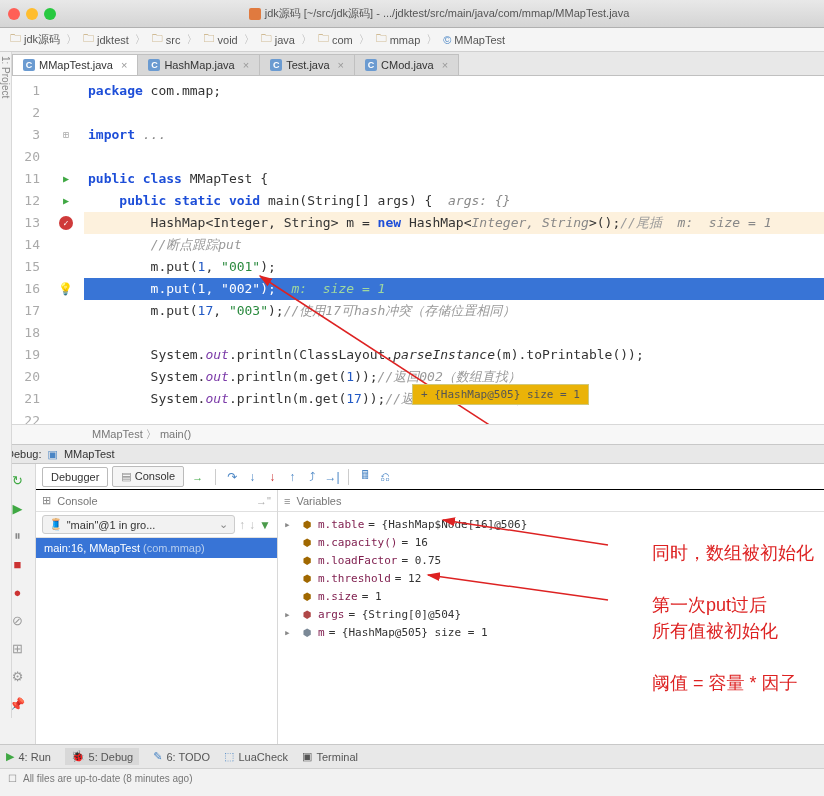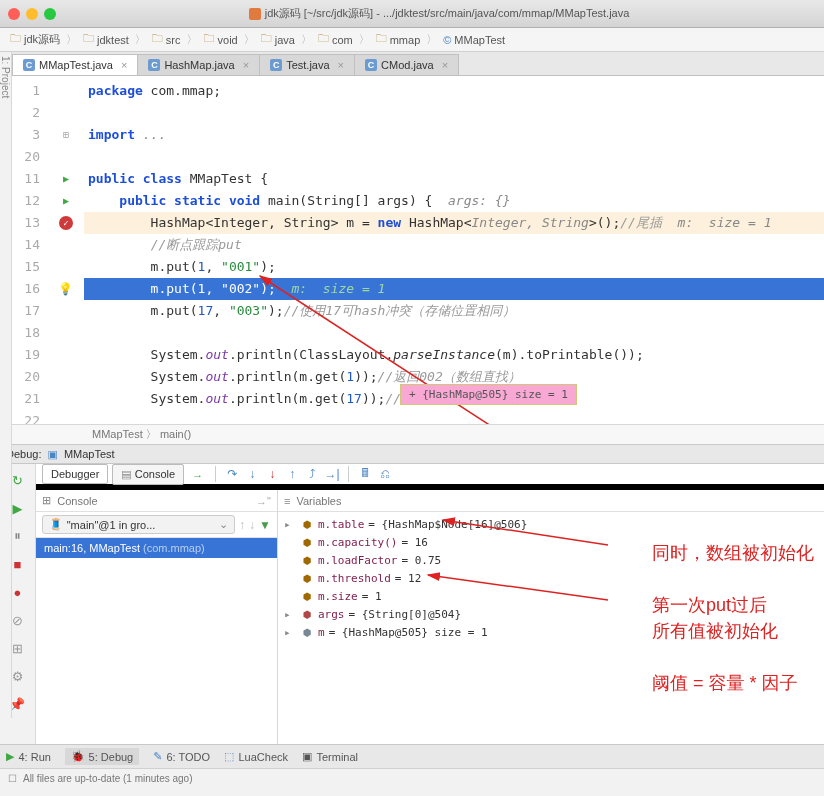--- a/index.html
+++ b/index.html
@@ -33,28 +33,28 @@
 .line-hint{background:#fdf1dd}
 .kw{color:#1d4ed8;font-weight:bold}
 .str{color:#2a8a3e}
 .cmt{color:#999;font-style:italic}
 .num{color:#2159c4}
 .ann{color:#888;font-style:italic}
 .fld{color:#7b3aa8;font-style:italic}
 .run-icon{color:#3fa843;font-size:10px}
 .bp-check{width:14px;height:14px;border-radius:50%;background:#cf3a3a;color:#fff;font-size:9px;text-align:center;line-height:14px}
 .bulb{color:#f5c542;font-size:12px}
-.tooltip{position:absolute;left:388px;top:308px;background:#f9a8d4;border:1px solid #d0c878;padding:3px 8px;font-size:11px;color:#555;font-family:Menlo,monospace;z-index:10}
+.tooltip{position:absolute;left:400px;top:308px;background:#eab308;border:1px solid #d0c878;padding:3px 8px;font-size:11px;color:#555;font-family:Menlo,monospace;z-index:10}
 .nav-bar{height:20px;background:#f7f7f7;border-top:1px solid #d8d8d8;padding:2px 80px;font-size:11px;color:#777}
 .debug-header{height:20px;background:#e8e8e8;border-top:1px solid #c8c8c8;border-bottom:1px solid #c8c8c8;display:flex;align-items:center;padding:0 6px;font-size:11px;gap:6px}
 .debug-panel{display:flex;height:280px;background:#fff}
 .debug-left{width:36px;background:#f2f2f2;border-right:1px solid #d8d8d8;display:flex;flex-direction:column;align-items:center;padding-top:6px;gap:8px}
 .dbg-btn{width:20px;height:20px;display:flex;align-items:center;justify-content:center;font-size:13px}
 .debug-body{flex:1;display:flex;flex-direction:column}
-.debug-tabs{height:26px;display:flex;align-items:center;padding:0 6px;gap:4px;border-bottom:6px solid #000000;font-size:11px}
+.debug-tabs{height:26px;display:flex;align-items:center;padding:0 6px;gap:4px;border-bottom:1px solid #000000;font-size:11px}
 .dbg-tab{padding:3px 8px;border:1px solid #bbb;background:#f5f5f5;border-radius:2px}
 .dbg-tab.active{background:#fff}
 .dbg-spacer{width:1px;height:16px;background:#ccc;margin:0 4px}
 .dbg-ico{width:16px;height:16px;font-size:12px;color:#4b86c5;display:inline-flex;align-items:center;justify-content:center}
 .debug-content{flex:1;display:flex}
 .frames-pane{width:242px;border-right:1px solid #d8d8d8;display:flex;flex-direction:column}
 .pane-head{height:22px;display:flex;align-items:center;padding:0 6px;font-size:11px;color:#777;border-bottom:1px solid #e0e0e0;gap:6px}
 .frames-toolbar{height:26px;display:flex;align-items:center;padding:0 6px;gap:4px;border-bottom:1px solid #e0e0e0}
 .frames-combo{flex:1;background:#f2f2f2;border:1px solid #ccc;border-radius:3px;padding:2px 6px;font-size:11px;display:flex;align-items:center;gap:4px}
 .stack-item{background:#3874d6;color:#fff;padding:4px 8px;font-size:11px}
@@ -376,14 +376,14 @@
       <span>LuaCheck</span>
     </div>
   <div class="bt">
       <span style="color:#555">▣</span>
       <span>Terminal</span>
     </div>
 </div>
 
 <div class="status">
     <span style="color:#888">☐</span>
-    <span>All files are up-to-date (1 minutes ago)</span>
+    <span>All files are up-to-date (8 minutes ago)</span>
   </div>
 
 </body></html>

